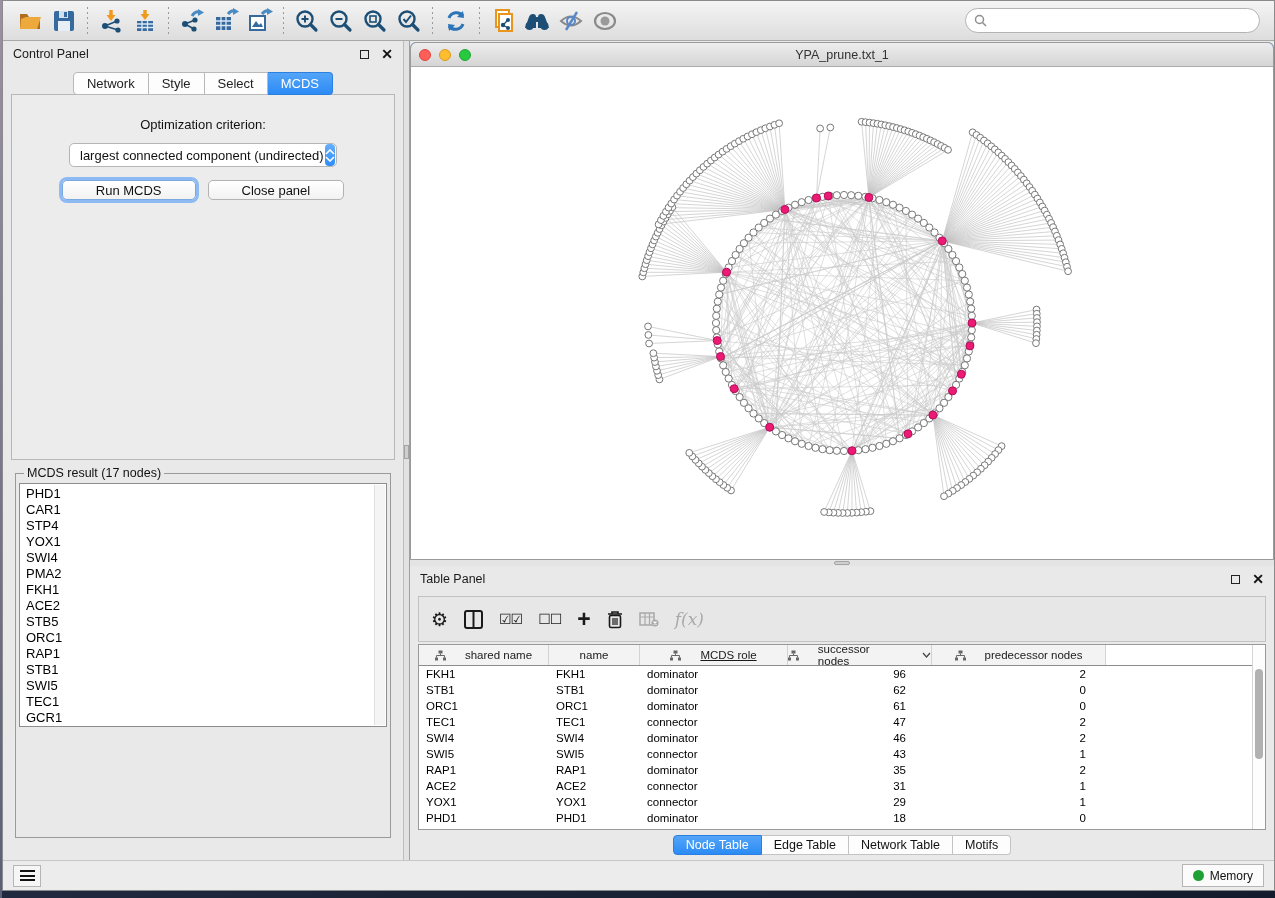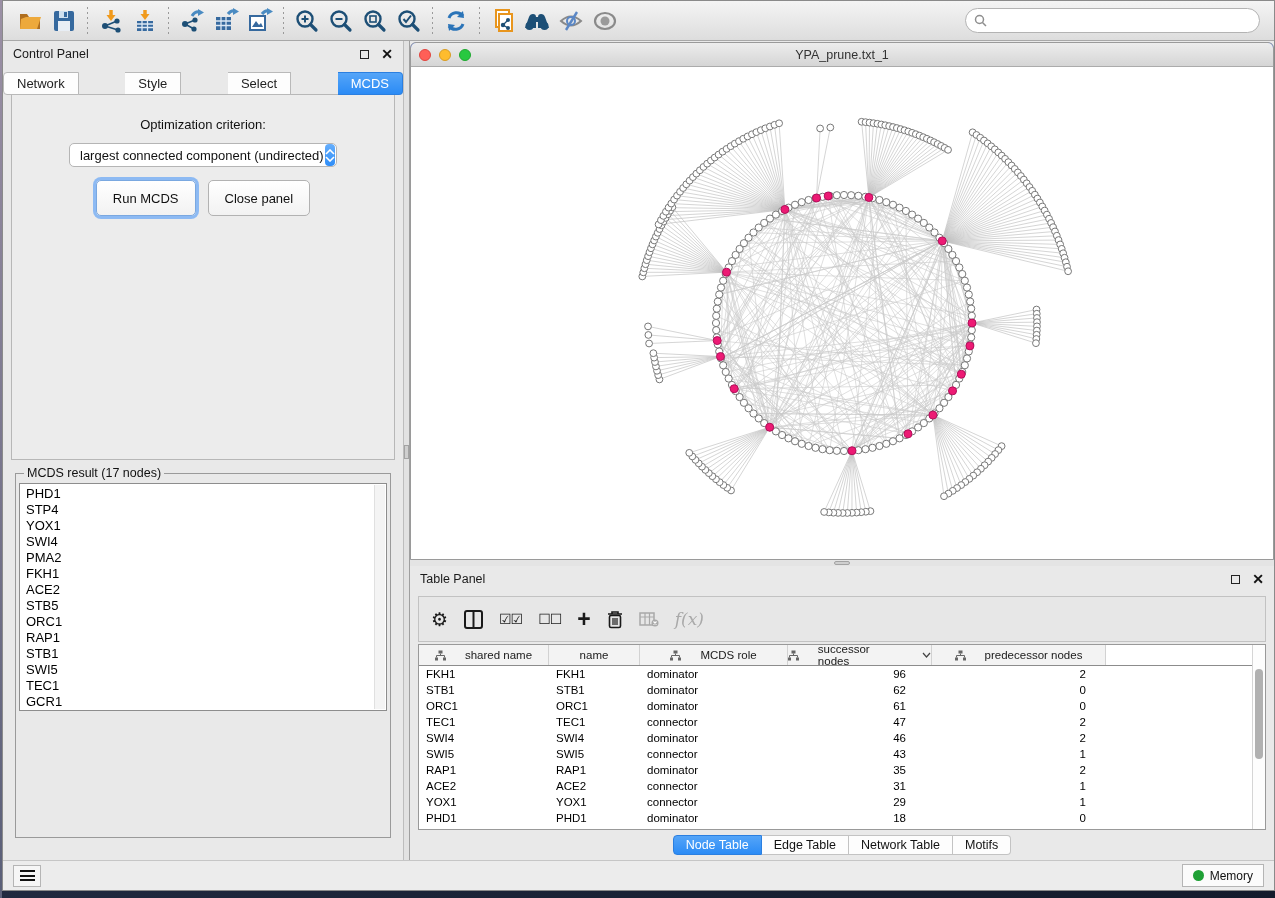--- a/index.html
+++ b/index.html
@@ -22,34 +22,34 @@
   
   .main { flex:1; display:flex; min-height:0; position:relative; }
 
   
   .cpanel { width:400px; flex:0 0 auto; background:#e9e9e9; display:flex; flex-direction:column; position:relative; }
   .panel-head { height:26px; display:flex; align-items:center; padding:0 10px; font-size:12.5px; color:#1a1a1a; }
   .panel-head .ph-title { flex:1; }
   .ph-float { width:9px; height:9px; border:1.5px solid #222; display:inline-block; margin-right:12px; cursor:pointer; }
   .ph-close { font-size:14px; font-weight:bold; color:#111; cursor:pointer; line-height:1; }
 
-  .seg-tabs { display:flex; justify-content:space-between; margin-top:5px; position:relative; z-index:2; }
+  .seg-tabs { display:flex; justify-content:center; margin-top:5px; position:relative; z-index:2; }
   .seg-tab { font-size:13px; padding:3px 13px; background:#fdfdfd; border:1px solid #b9b9b9; border-left:none; color:#222; cursor:pointer; }
   .seg-tab:first-child { border-left:1px solid #b9b9b9; border-radius:4px 0 0 4px; }
   .seg-tab:last-child { border-radius:0 4px 4px 0; }
   .seg-tab.sel { background:linear-gradient(#55a5f8,#2b8bf5); border-color:#2b7fe0; color:#fff; }
 
   .mcds-box { margin:-1px 8px 0 8px; border:1px solid #b7b7b7; background:#ececec; height:366px; padding-top:22px; text-align:center; }
   .crit-label { font-size:13px; color:#111; margin-bottom:11px; }
   .combo { width:268px; height:24px; margin:0 auto; background:#fff; border:1px solid #b5b5b5; border-radius:5px; display:flex; align-items:center; overflow:hidden; cursor:pointer; }
   .combo-text { flex:1; font-size:13px; color:#111; padding-left:10px; text-align:center; white-space:nowrap; }
   .combo-step { width:20px; height:22px; margin:0 1px; border-radius:4px; background:linear-gradient(#66aefc,#2f8df7); display:flex; flex-direction:column; align-items:center; justify-content:center; gap:1px; }
   .combo-step svg { display:block; }
   .btn-row { margin-top:13px; display:flex; justify-content:center; gap:12px; }
-  .mbtn { height:36px; padding:0 16px; font-size:13px; color:#111; background:linear-gradient(#ffffff,#f2f2f2); border:1px solid #b2b2b2; border-radius:5px; cursor:pointer; font-family:"Liberation Sans",sans-serif; }
+  .mbtn { height:20px; padding:0 33px; font-size:13px; color:#111; background:linear-gradient(#ffffff,#f2f2f2); border:1px solid #b2b2b2; border-radius:5px; cursor:pointer; font-family:"Liberation Sans",sans-serif; }
   .mbtn.focused { box-shadow:0 0 0 3px rgba(110,170,245,.75); border-color:#7aa8e0; }
 
   fieldset.result { margin:6px 12px 0 12px; border:1px solid #9a9a9a; padding:3px; height:372px; }
   fieldset.result legend { font-size:12.5px; color:#111; padding:0 3px; margin-left:5px; }
   .result-list { background:#fff; border:1px solid #8d8d8d; height:100%; position:relative; overflow:hidden; padding:2px 14px 0 6px; }
   .result-item { font-size:13px; line-height:16px; color:#000; }
   .result-track { position:absolute; top:1px; right:1px; bottom:1px; width:11px; background:#f4f4f4; border-left:1px solid #e0e0e0; }
 
   
   .vsplit { width:7px; flex:0 0 auto; background:#e2e2e2; border-left:1px solid #bdbdbd; border-right:1px solid #9f9f9f; position:relative; cursor:col-resize; }
@@ -286,20 +286,21 @@
         </div>
         <div class="btn-row">
           <button class="mbtn focused">Run MCDS</button>
           <button class="mbtn">Close panel</button>
         </div>
       </div>
       <fieldset class="result">
         <legend>MCDS result (17 nodes)</legend>
         <div class="result-list" id="result-list">
           <div class="result-item">PHD1</div>
+            <div class="result-item">CAR1</div>
             <div class="result-item">STP4</div>
             <div class="result-item">YOX1</div>
             <div class="result-item">SWI4</div>
             <div class="result-item">PMA2</div>
             <div class="result-item">FKH1</div>
             <div class="result-item">ACE2</div>
             <div class="result-item">STB5</div>
             <div class="result-item">ORC1</div>
             <div class="result-item">RAP1</div>
             <div class="result-item">STB1</div>
@@ -1169,21 +1170,21 @@
                     <rect x="3.5" y="0.5" width="4" height="3" fill="#666"></rect>
                     <path d="M5.5 3.5 v2 M1.5 5.5 h8 M1.5 5.5 v2 M9.5 5.5 v2" stroke="#666" fill="none"></path>
                     <rect x="0" y="7.5" width="3" height="3" fill="#666"></rect>
                     <rect x="8" y="7.5" width="3" height="3" fill="#666"></rect>
                   </svg>
                   <span>shared name</span>
                 </div>
                 <div class="th" style="width: 91px;">
                   <span>name</span>
                 </div>
-                <div class="th" style="width: 148px;">
+                <div class="th" style="width: 148px; text-decoration: underline;">
                   <svg width="11" height="11">
                     <rect x="3.5" y="0.5" width="4" height="3" fill="#666"></rect>
                     <path d="M5.5 3.5 v2 M1.5 5.5 h8 M1.5 5.5 v2 M9.5 5.5 v2" stroke="#666" fill="none"></path>
                     <rect x="0" y="7.5" width="3" height="3" fill="#666"></rect>
                     <rect x="8" y="7.5" width="3" height="3" fill="#666"></rect>
                   </svg>
                   <span>MCDS role</span>
                 </div>
                 <div class="th" style="width: 144px;">
                   <svg width="11" height="11">

